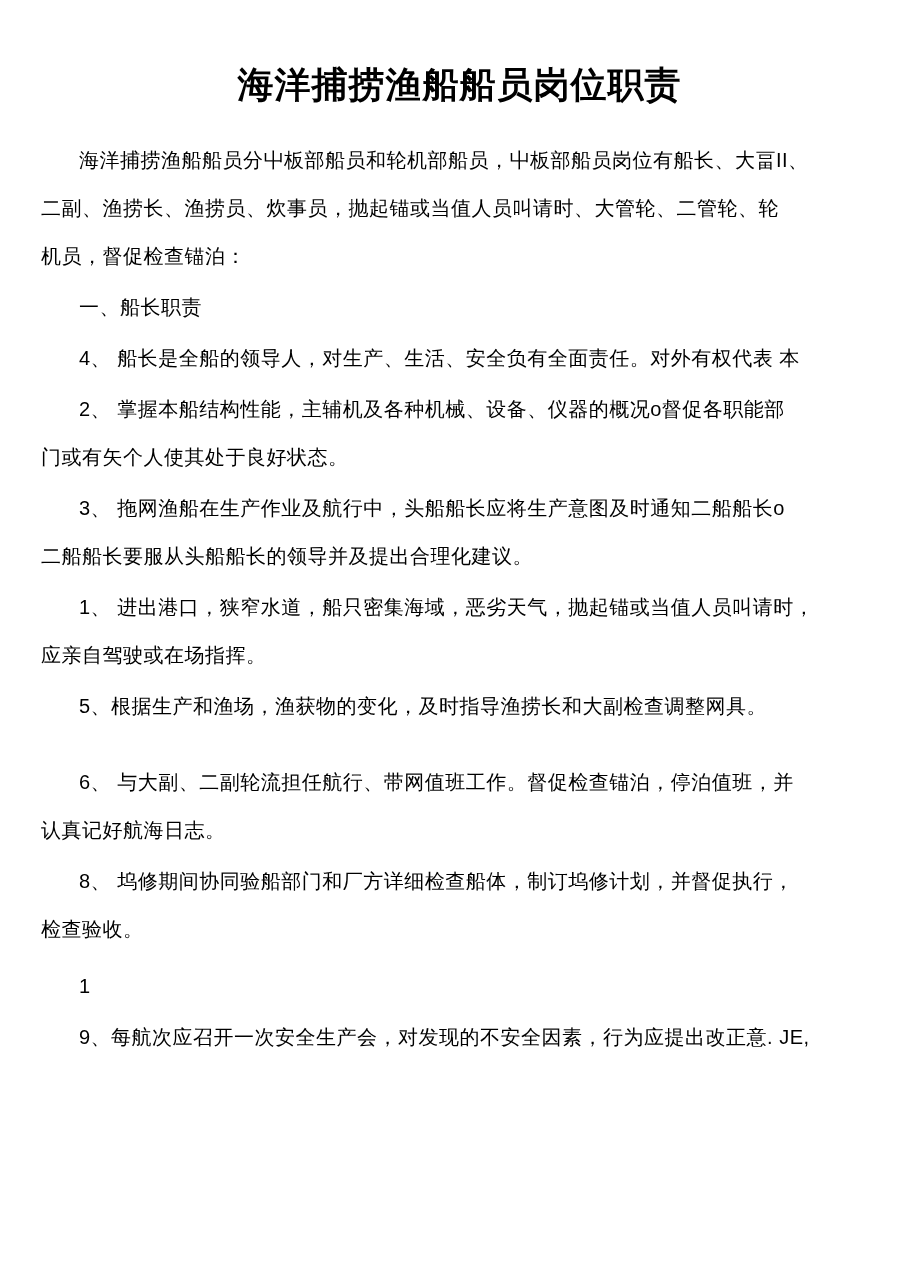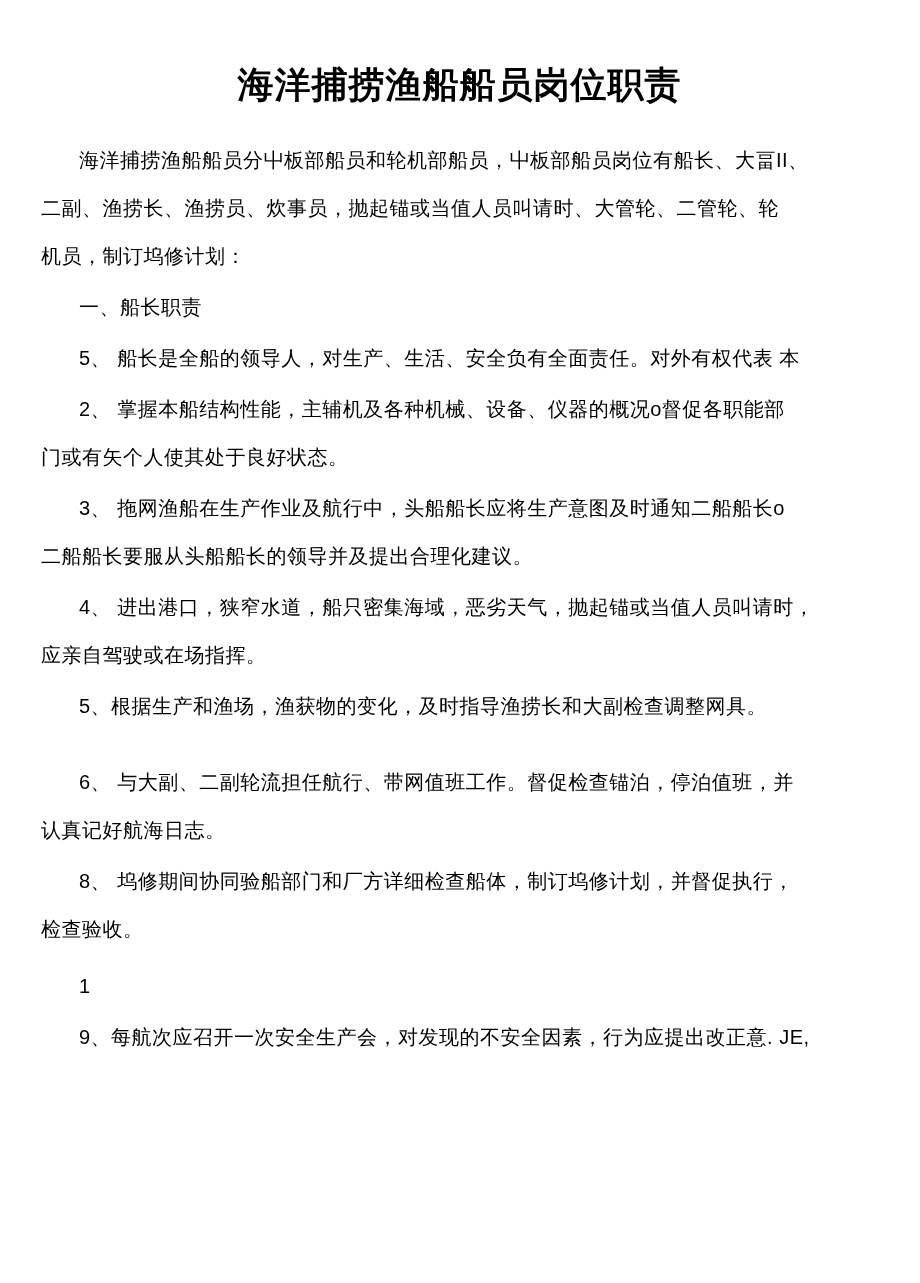--- a/index.html
+++ b/index.html
@@ -57,43 +57,43 @@
 </head>
 <body>
 
 <div class="page">
 
   <div class="doc-title">海洋捕捞渔船船员岗位职责</div>
 
   <div class="block intro-block">
     <div class="line first">海洋捕捞渔船船员分屮板部船员和轮机部船员，屮板部船员岗位有船长、大畐II、</div>
     <div class="line">二副、渔捞长、渔捞员、炊事员，抛起锚或当值人员叫请时、大管轮、二管轮、轮</div>
-    <div class="line">机员，制订坞修计划：</div>
+    <div class="line">机员，督促检查锚泊：</div>
   </div>
 
   <div class="block">
     <div class="line first">一、船长职责</div>
   </div>
 
   <div class="block">
-    <div class="line first">5、 船长是全船的领导人，对生产、生活、安全负有全面责任。对外有权代表 本</div>
+    <div class="line first">4、 船长是全船的领导人，对生产、生活、安全负有全面责任。对外有权代表 本</div>
   </div>
 
   <div class="block">
     <div class="line first">2、 掌握本船结构性能，主辅机及各种机械、设备、仪器的概况o督促各职能部</div>
     <div class="line">门或有矢个人使其处于良好状态。</div>
   </div>
 
   <div class="block">
     <div class="line first">3、 拖网渔船在生产作业及航行中，头船船长应将生产意图及时通知二船船长o</div>
     <div class="line">二船船长要服从头船船长的领导并及提出合理化建议。</div>
   </div>
 
   <div class="block">
-    <div class="line first">4、 进出港口，狭窄水道，船只密集海域，恶劣天气，抛起锚或当值人员叫请时，</div>
+    <div class="line first">1、 进出港口，狭窄水道，船只密集海域，恶劣天气，抛起锚或当值人员叫请时，</div>
     <div class="line">应亲自驾驶或在场指挥。</div>
   </div>
 
   <div class="block gap-after">
     <div class="line first">5、根据生产和渔场，渔获物的变化，及时指导渔捞长和大副检查调整网具。</div>
   </div>
 
   <div class="block">
     <div class="line first">6、 与大副、二副轮流担任航行、带网值班工作。督促检查锚泊，停泊值班，并</div>
     <div class="line">认真记好航海日志。</div>

